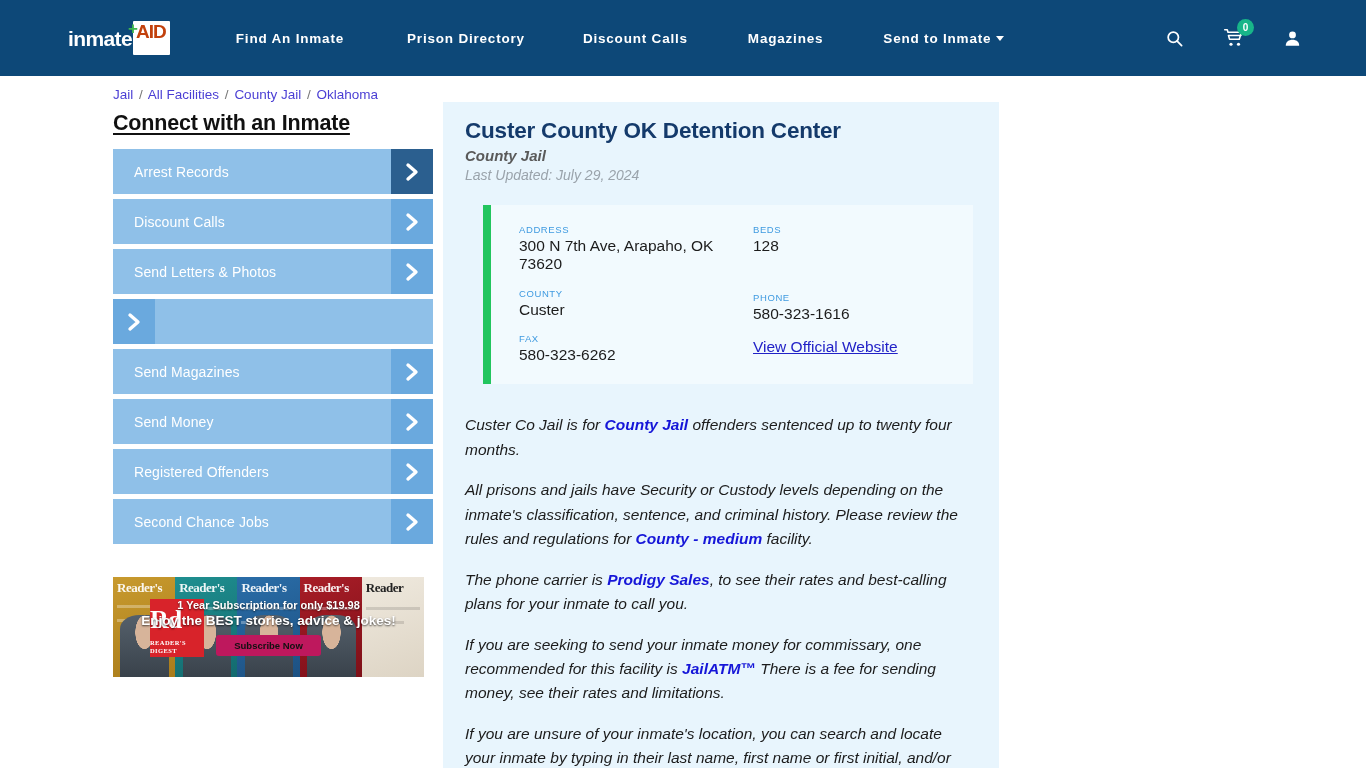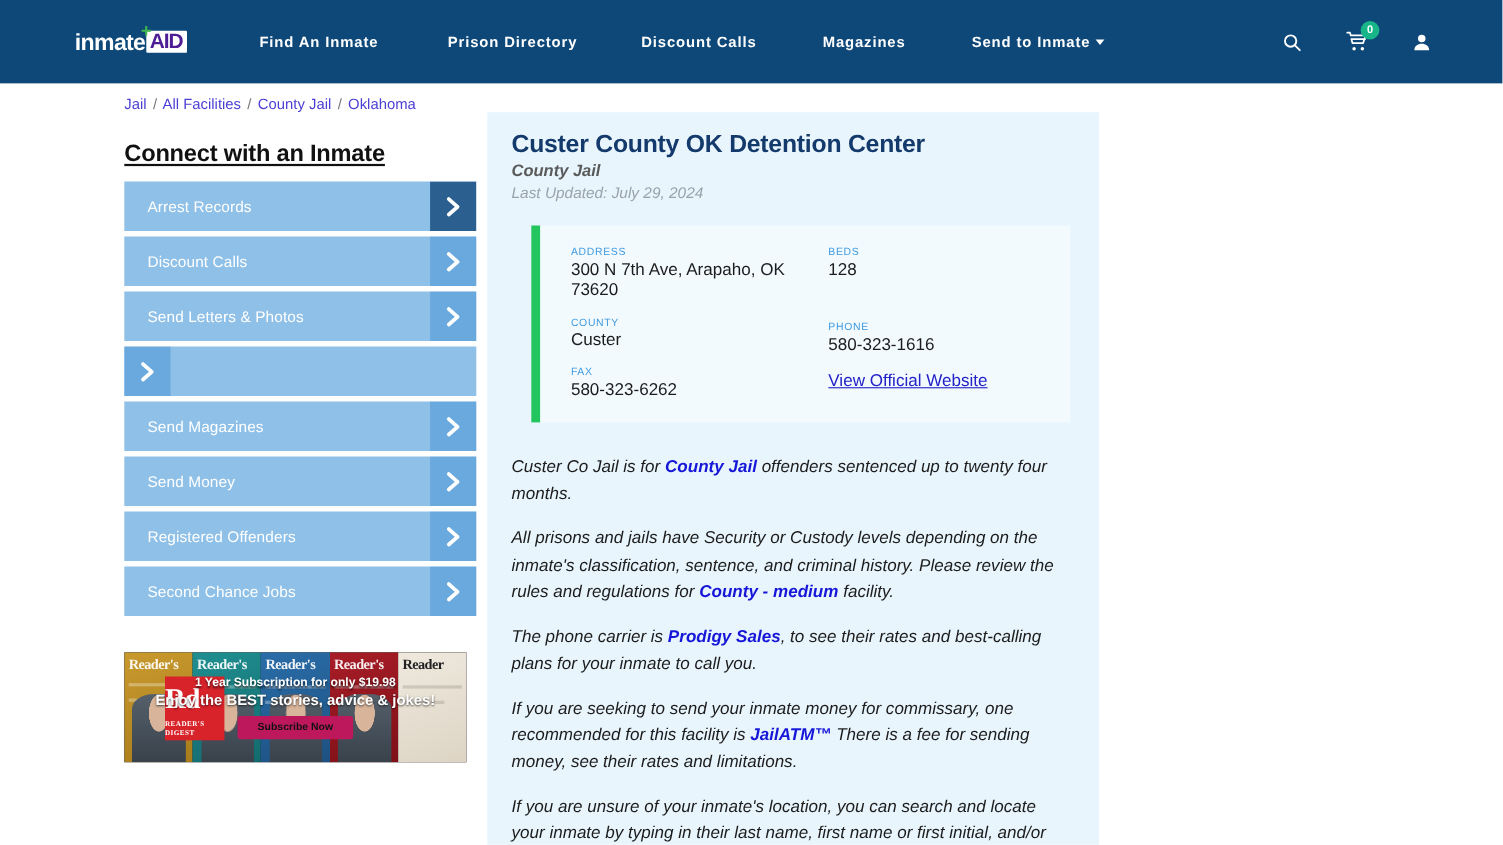--- a/index.html
+++ b/index.html
@@ -32,25 +32,25 @@
   }
   .logo-word {
     color: #ffffff;
     font-size: 21px;
     font-weight: bold;
     letter-spacing: -0.6px;
     line-height: 1;
   }
   .logo-box {
     background: #ffffff;
-    color: #4c1d95;
+    color: #c2410c;
     font-size: 19px;
     font-weight: bold;
     letter-spacing: -1px;
-    padding: 1px 4px 0 3px;
+    padding: 1px 4px 14px 3px;
     margin-left: 1px;
     line-height: 1;
     border-radius: 1px;
   }
   .logo-plus {
     position: absolute;
     left: 60px; top: -3px;
     color: #3fb64f;
     font-size: 17px;
     font-weight: bold;
@@ -132,21 +132,21 @@
   }
 
   
   .sidebar { width: 320px; flex: none; padding-top: 9px; }
   .sidebar-title {
     font-size: 21.5px;
     font-weight: bold;
     color: #111111;
     text-decoration: underline;
     text-underline-offset: 3px;
-    margin: 16px 0 13px 0;
+    margin: 0 0 13px 0;
     letter-spacing: -0.2px;
     cursor: pointer;
   }
   .side-item {
     display: flex;
     align-items: stretch;
     height: 45px;
     margin-bottom: 5px;
     background: #8fc0e8;
     text-decoration: none;

